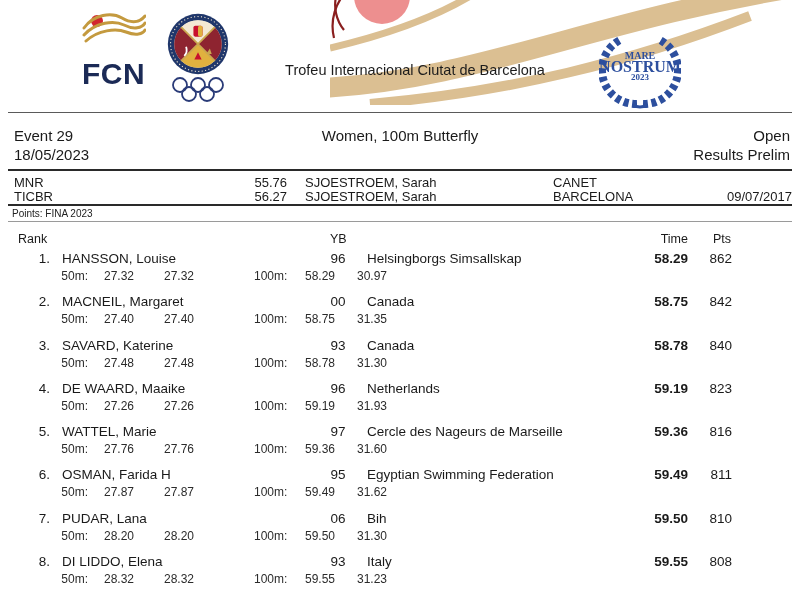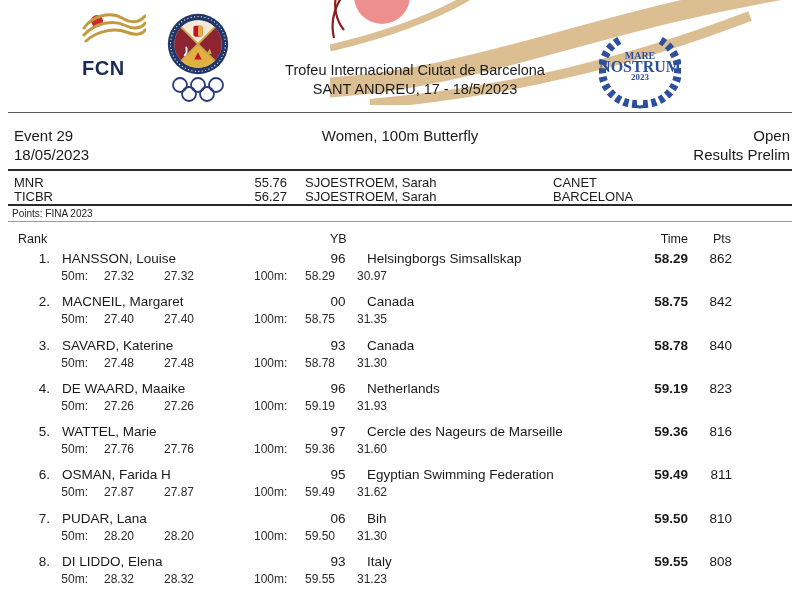--- a/index.html
+++ b/index.html
@@ -2,21 +2,21 @@
 <html><head>
 <meta charset="utf-8">
 <style>
   html,body{margin:0;padding:0;background:#fff;}
   #page{position:relative;width:800px;height:595px;background:#fff;overflow:hidden;
         font-family:"Liberation Sans", sans-serif;color:#1a1a1a;}
   .abs{position:absolute;}
 
   
   .fcn-logo{left:82px;top:8px;width:70px;}
-  .fcn-text{font-size:20px;font-weight:700;color:#1b2a56;letter-spacing:0.5px;line-height:30px;margin-top:3px;}
+  .fcn-text{font-size:30px;font-weight:700;color:#1b2a56;letter-spacing:0.5px;line-height:30px;margin-top:9px;}
   .crest{left:162px;top:12px;width:72px;text-align:center;}
   .deco{left:330px;top:0;width:470px;height:105px;z-index:1;}
   .title-block{left:235px;top:61px;width:360px;text-align:center;z-index:2;
                font-size:14.5px;line-height:19px;color:#1c1c1c;}
   .badge{left:599px;top:29px;width:82px;height:80px;z-index:3;text-align:center;}
   .badge svg{position:absolute;left:0;top:0;}
   .badge-text{position:absolute;left:0;top:21px;width:82px;color:#2d4f9e;
               font-family:"Liberation Serif", serif;font-weight:700;line-height:11px;}
   .badge-l1{font-size:10px;}.badge-l2{font-size:16px;}.badge-l3{font-size:9px;}
   .header-rule{left:8px;right:8px;top:112px;border-top:1.5px solid #5a5a5a;}
@@ -113,21 +113,20 @@
     <circle cx="52" cy="-4" r="28" fill="#ed8f8f"></circle>
     <path d="M 14,30 A 40,40 0 0 1 36,-34" stroke="#8a1f1f" stroke-width="2.2" fill="none"></path>
     <path d="M 4,38 A 50,50 0 0 1 18,-10" stroke="#8a1f1f" stroke-width="2.2" fill="none"></path>
     <path d="M 0,48 C 60,34 110,16 150,-10" stroke="#dbbf92" stroke-width="7" fill="none"></path>
     <path d="M -10,88 C 150,80 260,20 475,-14" stroke="#dbbf92" stroke-width="20" fill="none"></path>
     <path d="M 40,104 C 180,92 300,62 420,16" stroke="#dbbf92" stroke-width="10" fill="none"></path>
   </svg>
 
   <div class="abs title-block">
     <div>Trofeu Internacional Ciutat de Barcelona</div>
-    <div>SANT ANDREU, 17 - 18/5/2023</div>
   </div>
 
   <div class="abs badge">
     <svg width="82" height="80" viewBox="0 0 82 80">
       <path d="M 38,75 A 34,34 0 0 1 21,11" stroke="#2d4f9e" stroke-width="8" fill="none" stroke-dasharray="5 3.5"></path>
       <path d="M 44,75 A 34,34 0 0 0 61,11" stroke="#2d4f9e" stroke-width="8" fill="none" stroke-dasharray="5 3.5"></path>
       <path d="M 34,76 Q 41,80 48,76" stroke="#2d4f9e" stroke-width="3" fill="none"></path>
     </svg>
     <div class="badge-text">
       <div class="badge-l1">MARE</div>
@@ -150,20 +149,21 @@
     <span class="rec-code">MNR</span>
     <span class="rec-time">55.76</span>
     <span class="rec-holder">SJOESTROEM, Sarah</span>
     <span class="rec-place">CANET</span>
   </div>
   <div class="abs rec-row rr2">
     <span class="rec-code">TICBR</span>
     <span class="rec-time">56.27</span>
     <span class="rec-holder">SJOESTROEM, Sarah</span>
     <span class="rec-place">BARCELONA</span>
+    <span class="rec-date">09/07/2017</span>
   </div>
 
   <div class="abs rule-thick rt2"></div>
   <div class="abs points-note">Points: FINA 2023</div>
   <div class="abs rule-thin"></div>
 
   <div class="abs thead">
     <span class="th-rank">Rank</span>
     <span class="th-yb">YB</span>
     <span class="th-time">Time</span>

